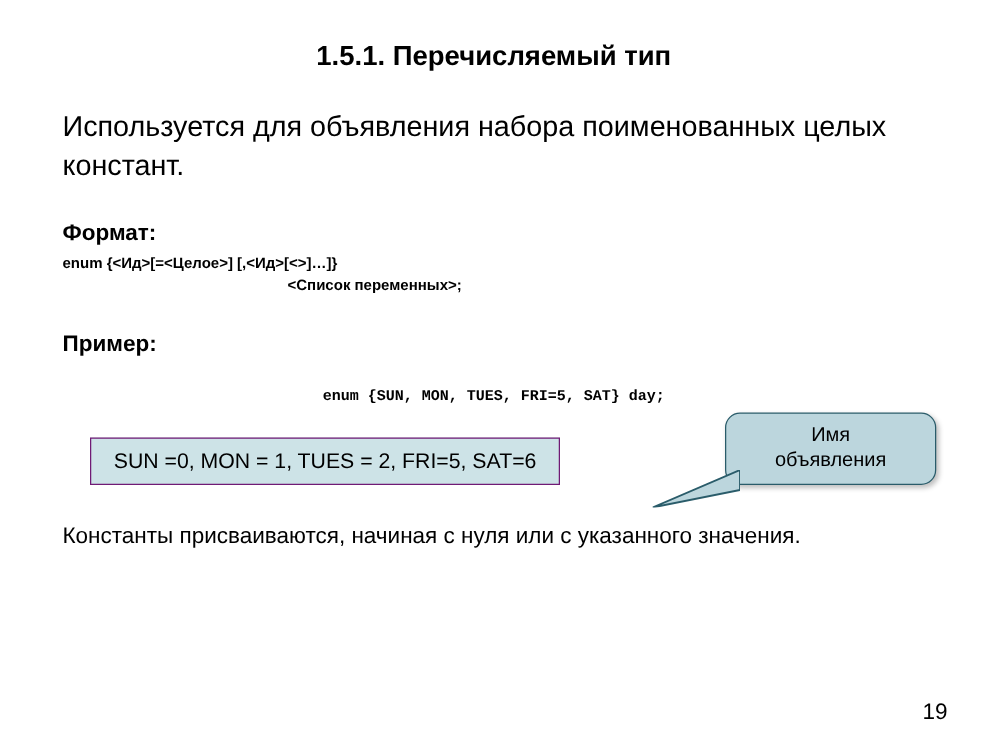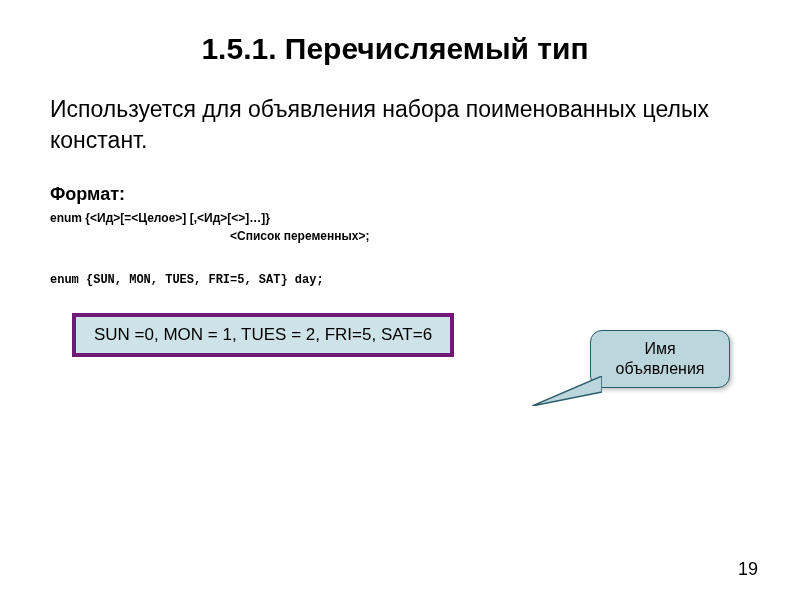--- a/index.html
+++ b/index.html
@@ -15,73 +15,73 @@
   .slide {
     position: relative;
     width: 800px;
     height: 600px;
     box-sizing: border-box;
     padding: 24px 60px 24px 50px;
   }
   .title {
     text-align: center;
     font-weight: bold;
-    font-size: 30px;
+    font-size: 22px;
     margin-top: 8px;
     margin-bottom: 28px;
   }
   .para {
     font-size: 23px;
     line-height: 1.35;
     margin: 0 0 28px 0;
   }
   .label {
     font-size: 18px;
     margin: 0 0 6px 0;
     font-weight: bold;
   }
   .bold { font-weight: bold; }
-  .mono { font-family: "Courier New", Courier, monospace; }
+  .mono { font-family: "Courier New", Courier, monospace; text-align: center; }
   .code-line {
     font-size: 12px;
     font-weight: bold;
     margin: 0 0 4px 0;
   }
   .code-line.indent {
     padding-left: 180px;
   }
   .example-block {
     margin-top: 30px;
   }
   .values-box {
     display: inline-block;
     background: #cde3e7;
-    border: 4px solid #701a75;
+    border: 1px solid #701a75;
     padding: 8px 18px;
     font-size: 17px;
     margin: 22px 0 22px 22px;
   }
   .concl {
     font-size: 18px;
     margin: 8px 0 0 0;
   }
   .page-num {
     position: absolute;
     right: 42px;
     bottom: 20px;
     font-size: 18px;
     text-align: right;
   }
 
   
   .callout {
     position: absolute;
-    right: 70px;
+    right: 51px;
     top: 330px;
-    width: 140px;
+    width: 169px;
   }
   .bubble {
     background: #bcd6dd;
     border: 1.5px solid #2a5c6a;
     border-radius: 12px;
     text-align: center;
     font-size: 16px;
     line-height: 1.25;
     padding: 8px 4px;
     box-shadow: 2px 2px 4px rgba(0,0,0,0.25);
@@ -103,32 +103,34 @@
 
   <p class="para">Используется для объявления набора поименованных целых констант.</p>
 
   <p class="label">Формат:</p>
 
   <p class="code-line">enum {&lt;Ид&gt;[=&lt;Целое&gt;] [,&lt;Ид&gt;[&lt;&gt;]…]}</p>
 
   <p class="code-line indent">&lt;Список переменных&gt;;</p>
 
   <div class="example-block">
+    <p class="label bold">Пример:</p>
 
     <p class="code-line mono" style="margin-top:24px;">enum {SUN, MON, TUES, FRI=5, SAT} day;</p>
   </div>
 
   <div class="callout">
     <div class="bubble">
       <span>Имя</span><br>
       <span>объявления</span>
     </div>
     <svg class="tail" viewBox="0 0 70 30">
       <polygon points="70,0 70,16 0,30" fill="#bcd6dd" stroke="#2a5c6a" stroke-width="1.5"></polygon>
     </svg>
   </div>
 
   <div class="values-box">SUN =0, MON = 1, TUES = 2, FRI=5, SAT=6</div>
 
+  <p class="concl">Константы присваиваются, начиная с нуля или с указанного значения.</p>
 
   <div class="page-num">19</div>
 
 </div>
 
 </body></html>

